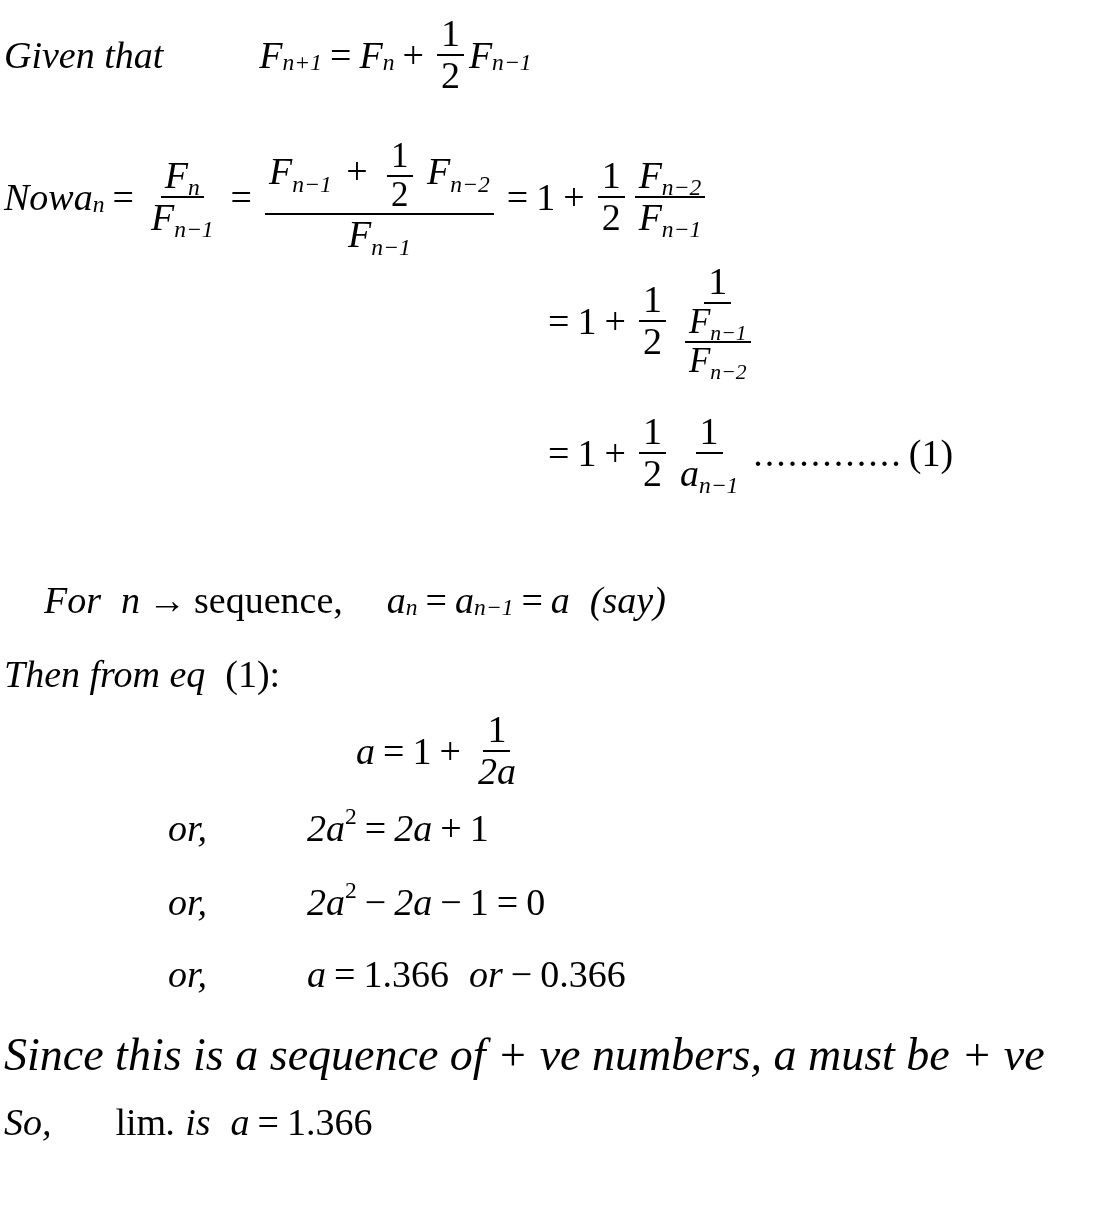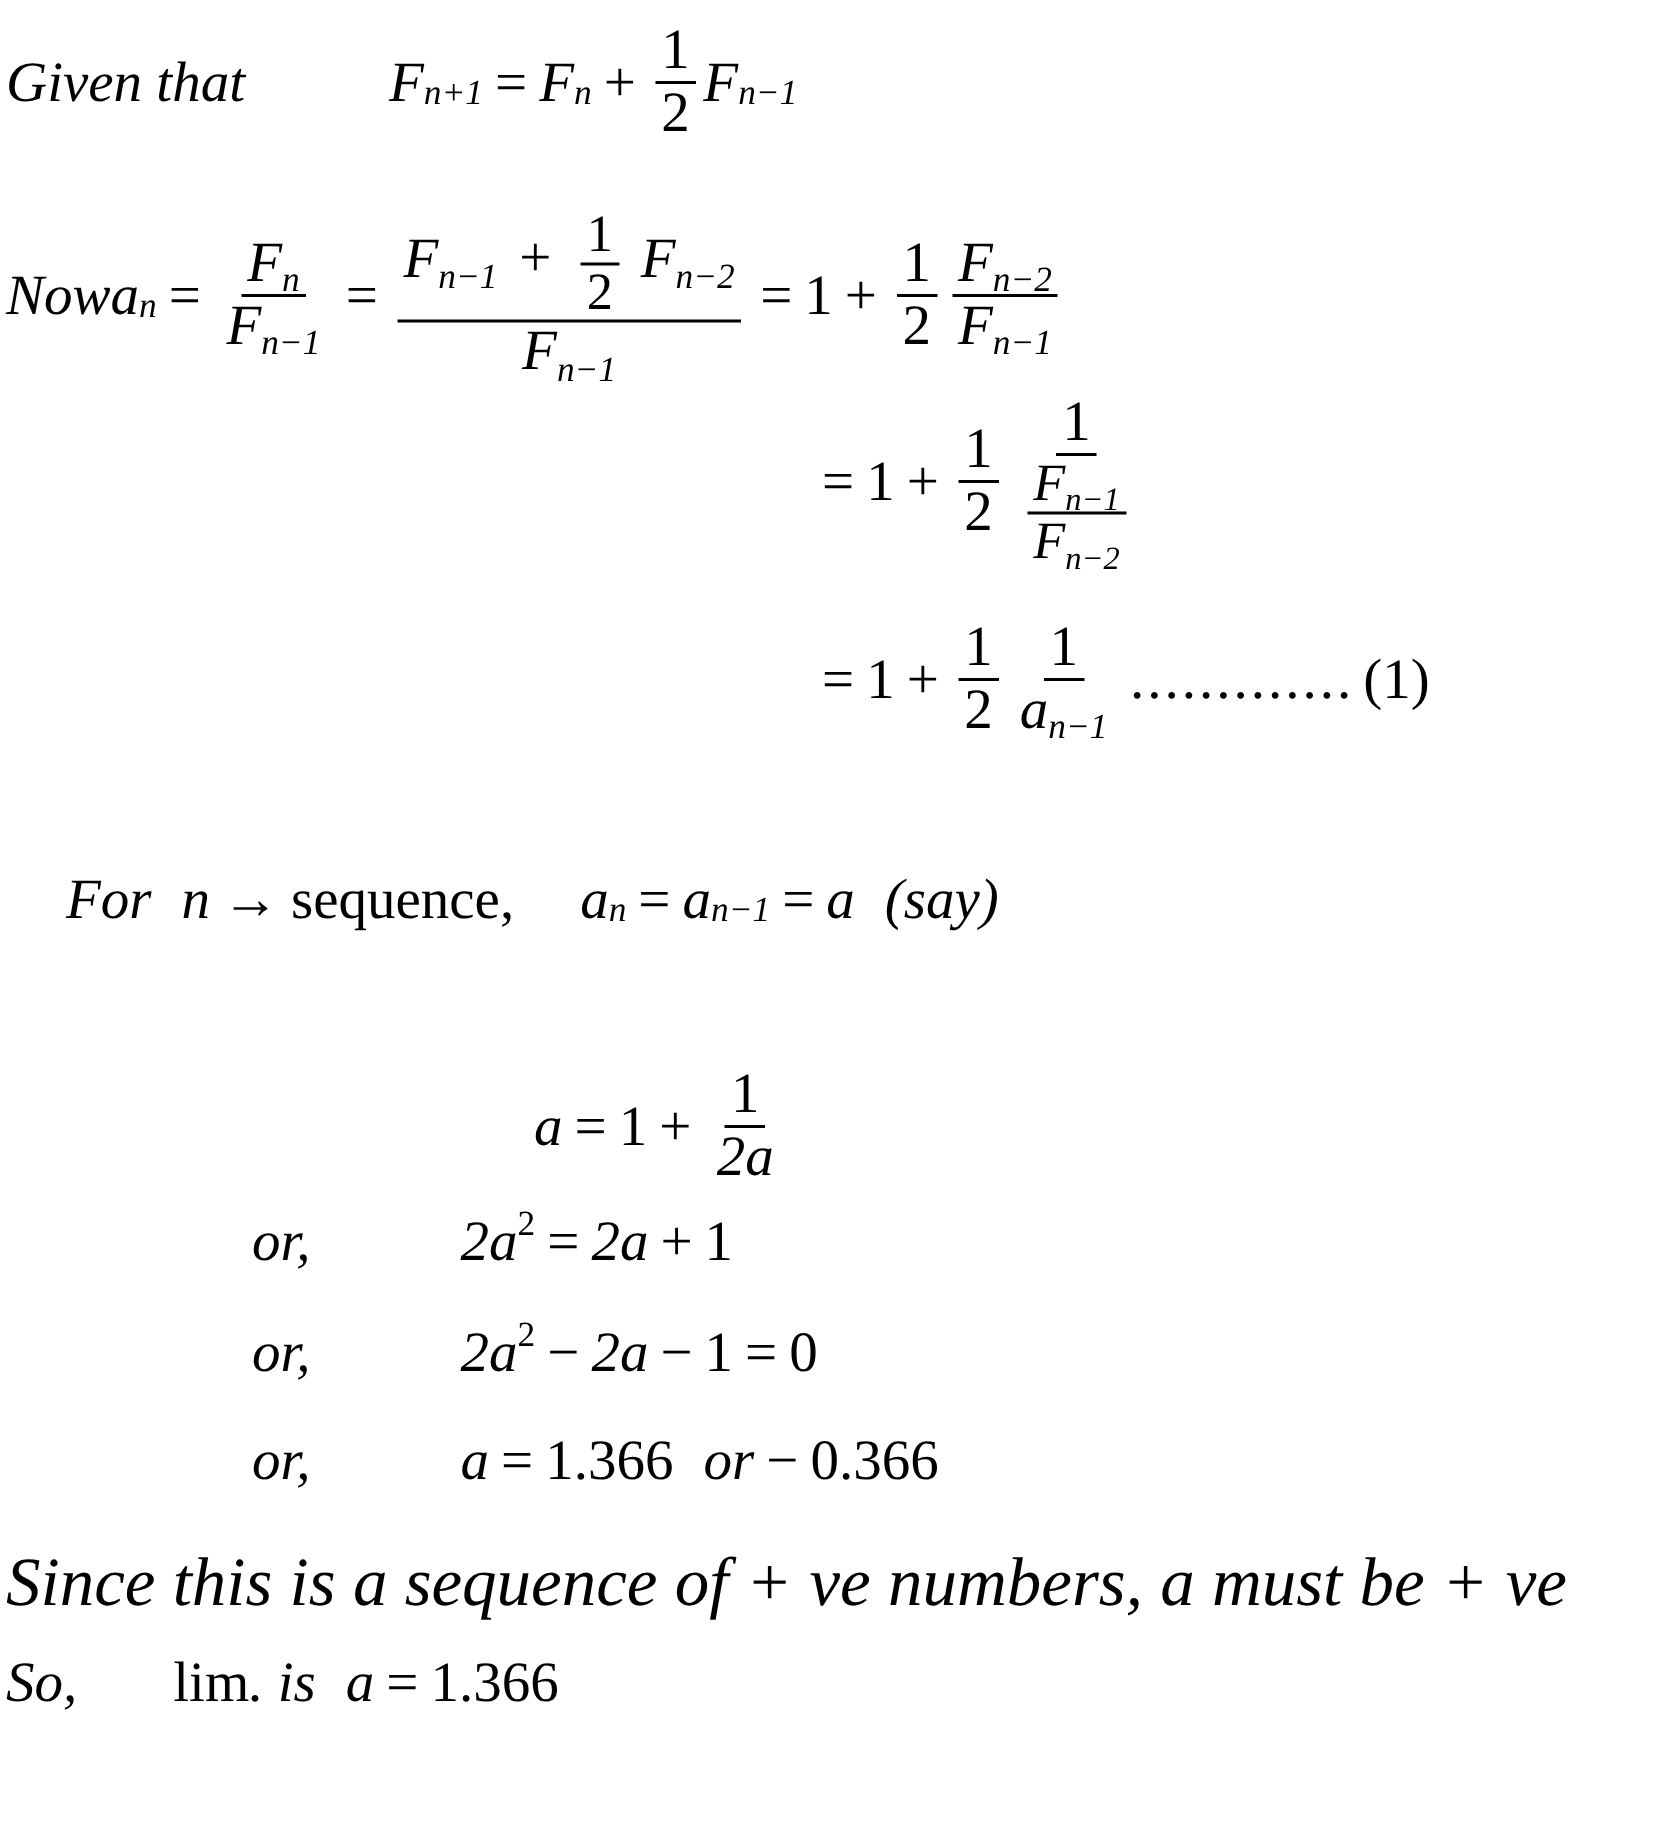--- a/index.html
+++ b/index.html
@@ -199,20 +199,25 @@
     <span class="mi">a</span>
       <span class="sub">n−1</span>
     <span class="op">=</span>
     <span class="mi">a</span>
     <span class="gap-sm"></span>
     <span>(</span>
     <span>say</span>
     <span>)</span>
   </div>
 
+  <div class="line" id="l6">
+    <span>Then from eq</span>
+    <span class="gap-sm"></span>
+    <span class="mn">(1):</span>
+  </div>
 
   <div class="line" id="l7">
     <span class="mi">a</span>
     <span class="op">=</span>
     <span class="mn">1</span>
     <span class="op">+</span>
     <span class="frac">
       <span class="num mn">1</span>
       <span class="den mi">2a</span>
     </span>

